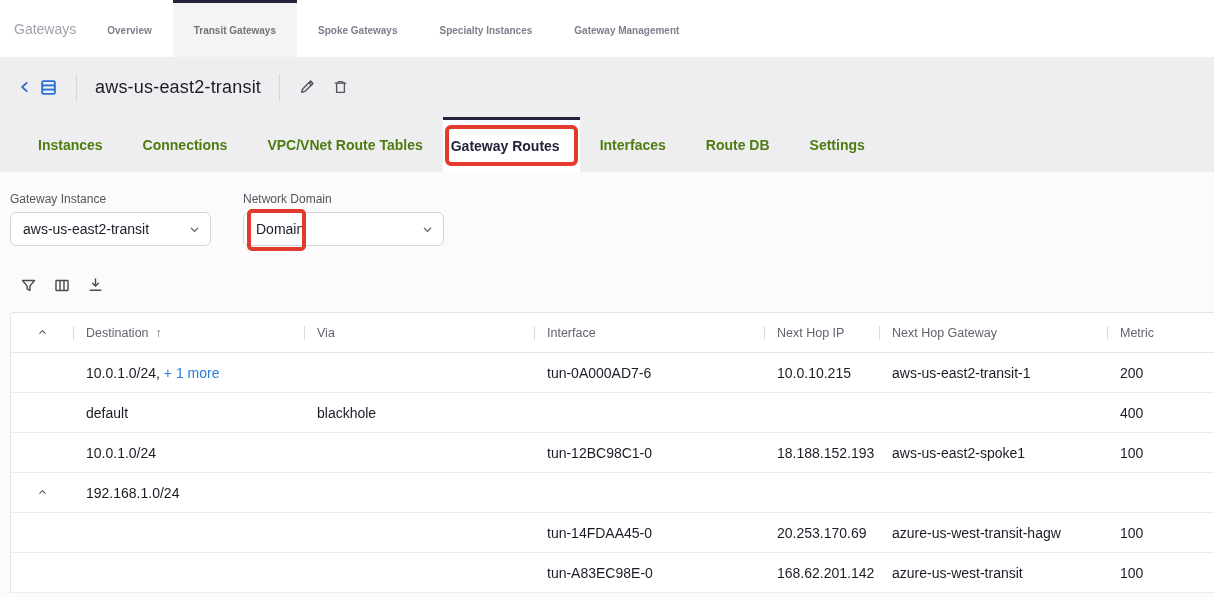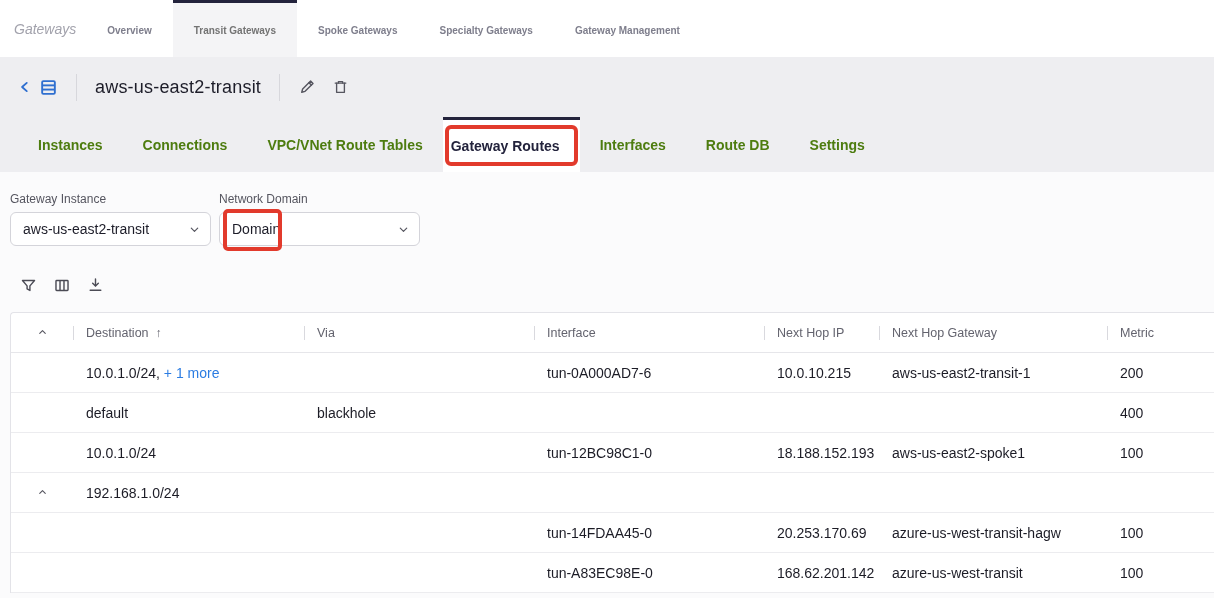--- a/index.html
+++ b/index.html
@@ -4,40 +4,40 @@
 <style>
   * { box-sizing: border-box; }
   html,body { margin:0; padding:0; }
   body {
     width:1214px; height:598px; overflow:hidden;
     background:#fbfbfc; font-family:"Liberation Sans", sans-serif;
     color:#1c1c26;
   }
   
   .topnav { height:57px; background:#ffffff; display:flex; align-items:stretch; }
-  .breadcrumb { font-style:italic; color:#a2a2ac; font-size:14px; align-self:center; margin:0 10px 0 14px; }
+  .breadcrumb { color:#a2a2ac; font-size:14px; align-self:center; margin:0 10px 0 14px; }
   .topnav-tab { display:flex; align-items:center; padding:0 21px; font-weight:700; font-size:10px;
     color:#7e7e8c; border-top:3px solid transparent; cursor:pointer; white-space:nowrap; }
   .topnav-tab.active { color:#737373; background:#f4f4f6; border-top-color:#23233c; }
   
   .band { background:#eeeef1; }
   .band-header { height:60px; display:flex; align-items:center; padding-left:18px; }
   .back-group { display:flex; align-items:center; gap:7px; cursor:pointer; }
   .v-divider { width:1px; height:27px; background:#d7d7dc; margin:0 18px; }
   .page-title { font-size:18px; color:#1d1d29; letter-spacing:.2px; }
   .hicon { display:flex; align-items:center; margin-right:16px; cursor:pointer; }
   
   .subtabs { display:flex; align-items:stretch; height:55px; padding-left:18px; }
   .subtab { display:flex; align-items:center; padding:0 20px; font-weight:700; font-size:14px;
     color:#4d7c0f; cursor:pointer; white-space:nowrap; }
   .subtab.active { position:relative; background:#ffffff; border-top:3px solid #23233c; color:#23233c;padding-left:8px; }
   .red-box { position:absolute; border:4px solid #e23a2c; border-radius:6px; pointer-events:none; }
   .red-box.tab-box { top:5px; bottom:6px; left:2px; right:2px; }
   
-  .filters { display:flex; gap:8px; padding:20px 0 0 10px; }
+  .filters { display:flex; gap:32px; padding:20px 0 0 10px; }
   .filter-label { font-size:12px; color:#55555f; margin-bottom:6px; }
   .select { position:relative; width:201px; height:34px; background:#fff; border:1px solid #d4d4da;
     border-radius:6px; display:flex; align-items:center; justify-content:space-between;
     padding:0 10px 0 12px; font-size:14px; color:#1d1d29; cursor:pointer; }
   .red-box.green-box { top:-4px; left:3px; width:59px; height:42px; border-radius:5px; }
   
   .toolbar { display:flex; align-items:center; gap:16px; margin:30px 0 18px 20px; color:#4b4b55; }
   .toolbar .tbtn { display:flex; align-items:center; cursor:pointer; }
   
   .table { margin-left:10px; background:#fff; border:1px solid #e3e3e8; border-right:none; border-bottom:none;
@@ -62,21 +62,21 @@
   svg { display:block; }
 </style>
 </head>
 <body>
 
 <div class="topnav">
   <span class="breadcrumb">Gateways</span>
   <div class="topnav-tab">Overview</div>
   <div class="topnav-tab active">Transit Gateways</div>
   <div class="topnav-tab">Spoke Gateways</div>
-  <div class="topnav-tab">Specialty Gateways</div>
+  <div class="topnav-tab">Specialty Instances</div>
   <div class="topnav-tab">Gateway Management</div>
 </div>
 
 <div class="band">
   <div class="band-header">
     <div class="back-group">
       <span>
         <svg width="14" height="14" viewBox="0 0 24 24" fill="none" stroke="#2f6fd0" stroke-width="3.2" stroke-linecap="round" stroke-linejoin="round">
             <path d="M15 5l-8 7 8 7"></path>
           </svg>

